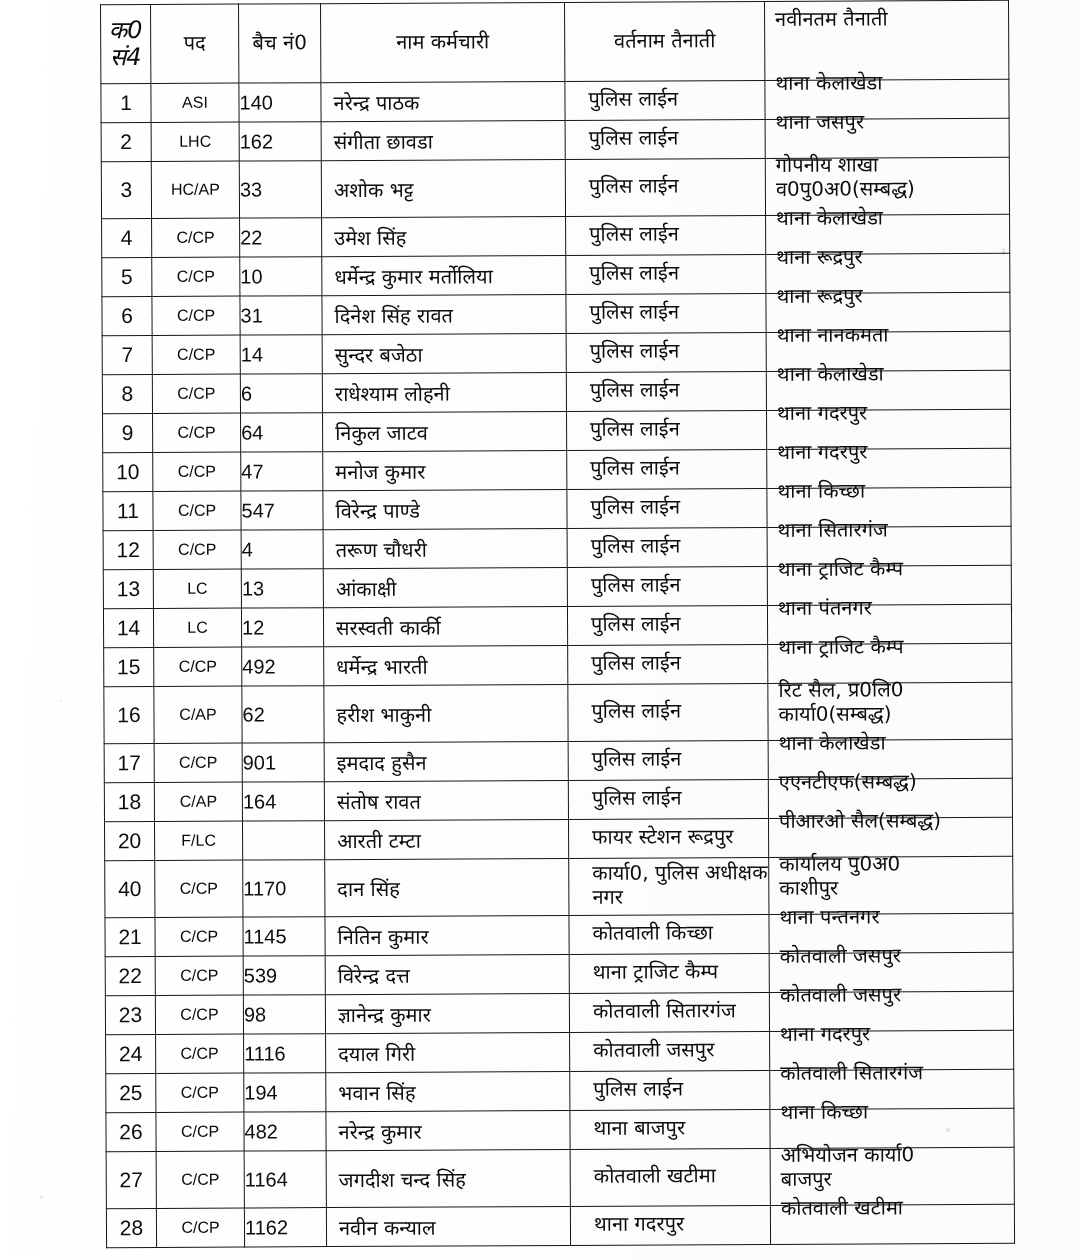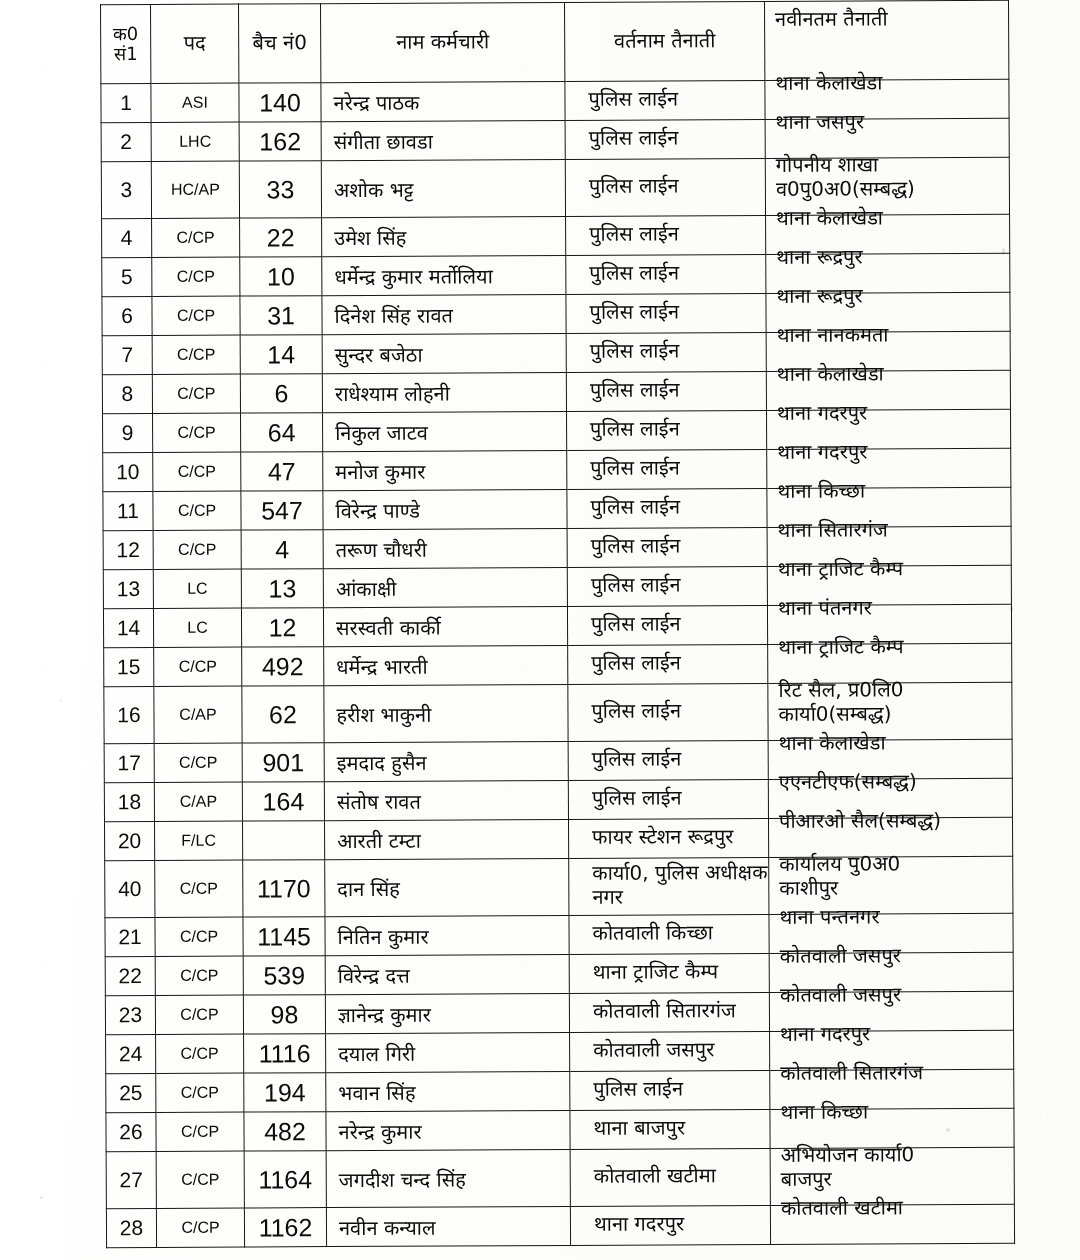--- a/index.html
+++ b/index.html
@@ -55,21 +55,21 @@
   }
 
   
   thead th{
     height:72px;
     font-size:20px;
     font-weight:400;
     line-height:1.18;
     text-align:center;
   }
-  .hdr-sno{font-size:18px;line-height:1.12;}
+  .hdr-sno{font-size:24px;line-height:1.12;font-style:italic;}
   .hdr-new{
     text-align:left;
     padding-left:10px;
     vertical-align:top;
     padding-top:6px;
   }
 
   tbody tr{height:39px;}
   tbody tr.tall{height:57px;}
 
@@ -77,22 +77,21 @@
     text-align:center;
     font-size:21px;
     font-family:"Liberation Sans",sans-serif;
   }
   td.post{
     text-align:center;
     font-size:16px;
     font-family:"Liberation Sans",sans-serif;
   }
   td.batch{
-    text-align:center;
-    font-size:25px;
+    font-size:20px;
     font-family:"Liberation Sans",sans-serif;
   }
   td.name{
     text-align:left;
     padding-left:12px;
     font-size:20px;
   }
   td.cur{
     text-align:left;
     padding-left:23px;
@@ -137,21 +136,21 @@
         <col class="c-post">
         <col class="c-batch">
       <col class="c-name">
         <col class="c-cur">
         <col class="c-new">
     </colgroup>
     <thead>
       <tr>
         <th class="hdr-sno">
           <span>क0</span><br>
-          <span>सं1</span>
+          <span>सं4</span>
         </th>
         <th>पद</th>
         <th>बैच नं0</th>
         <th>नाम कर्मचारी</th>
         <th>वर्तनाम तैनाती</th>
         <th class="hdr-new">नवीनतम तैनाती</th>
       </tr>
     </thead>
     <tbody id="tbody">
         <tr class="">

